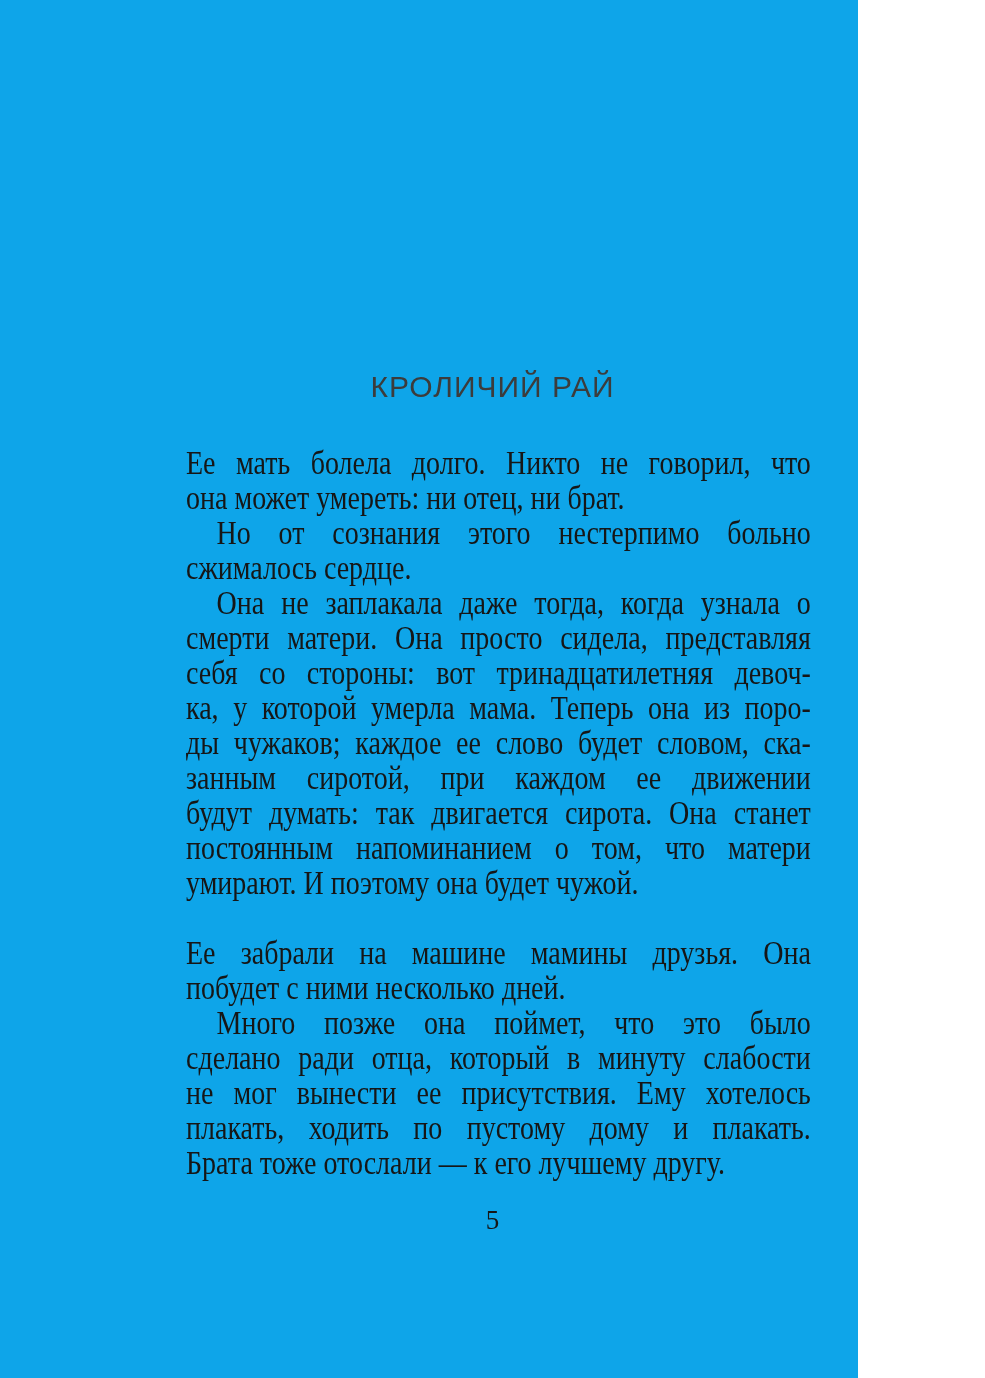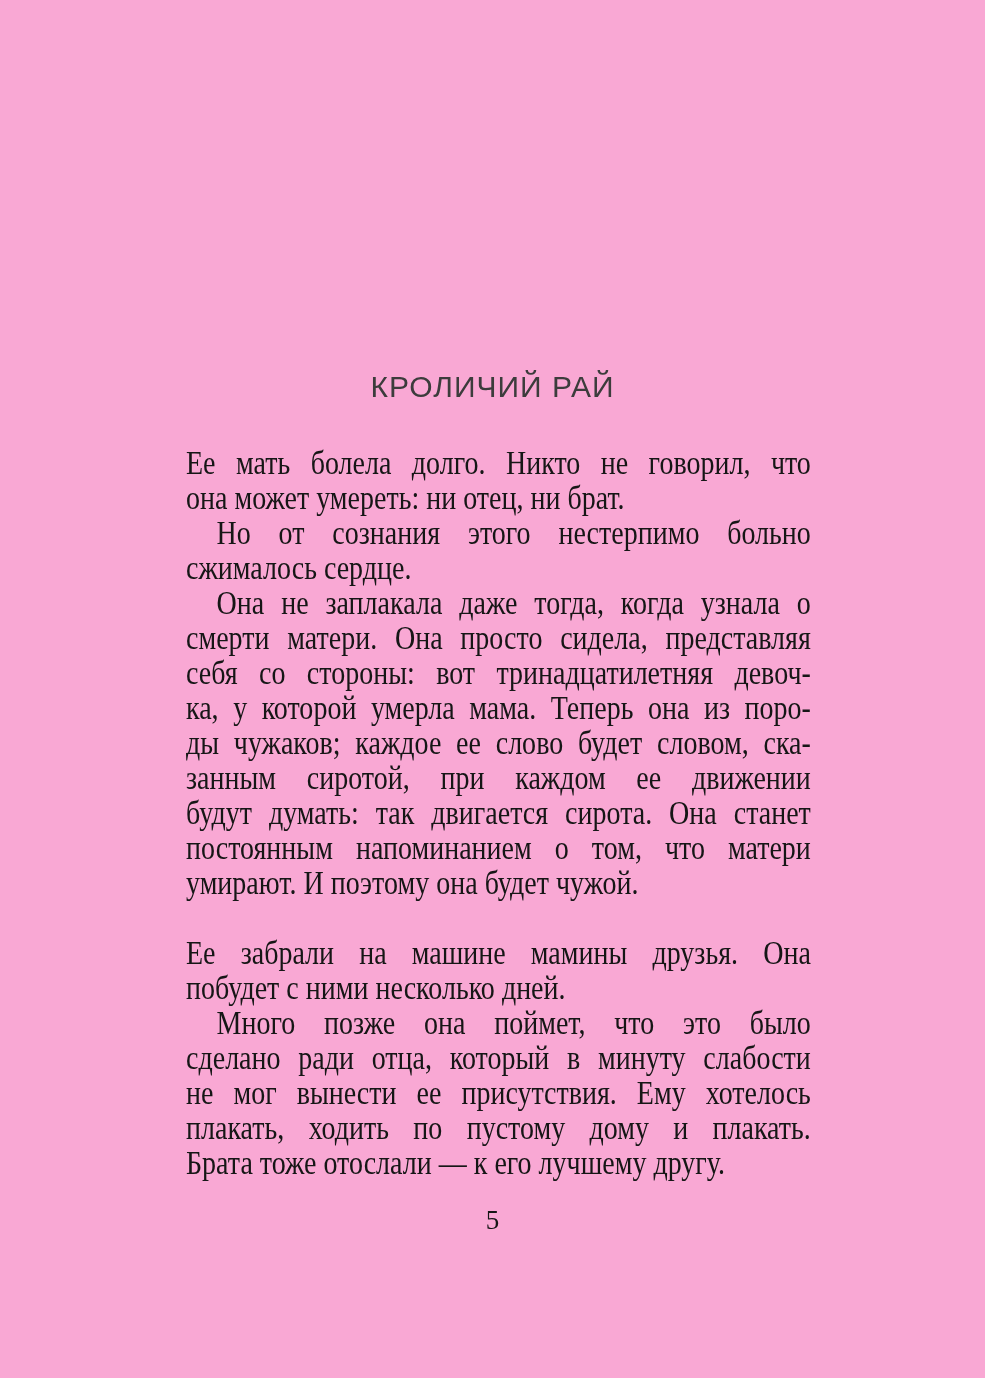--- a/index.html
+++ b/index.html
@@ -2,23 +2,23 @@
 <html><head>
 <meta charset="utf-8">
 <style>
   html, body {
     margin: 0;
     padding: 0;
     background: #ffffff;
   }
   .page {
     position: relative;
-    width: 985px;
+    width: 858px;
     height: 1378px;
-    background: #f9a8d4;
+    background: #0ea5e9;
     overflow: hidden;
     font-family: "Liberation Serif", "DejaVu Serif", serif;
   }
   .chapter-title {
     position: absolute;
     top: 370px;
     left: 0;
     width: 985px;
     margin: 0;
     text-align: center;

